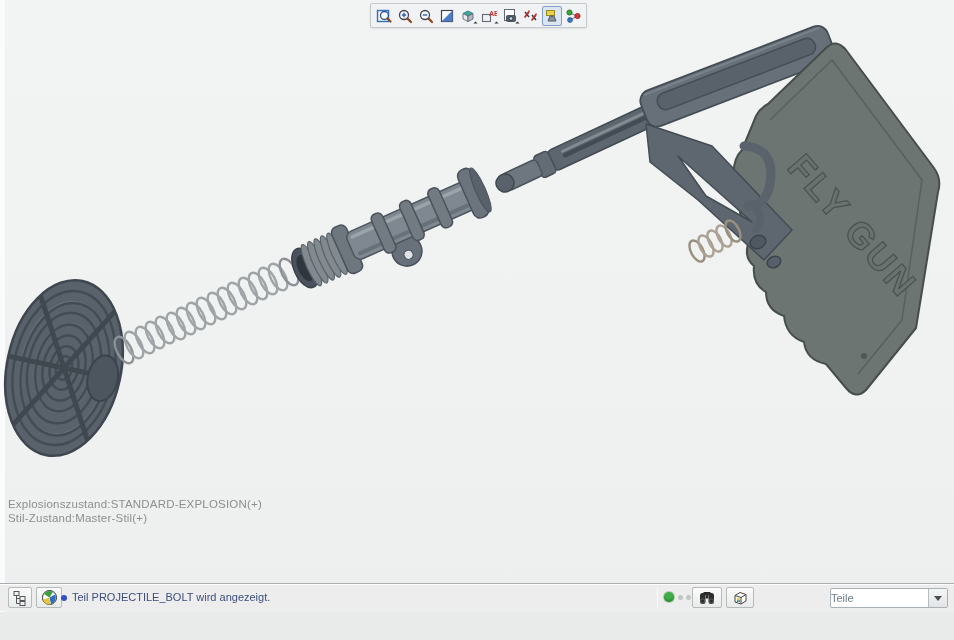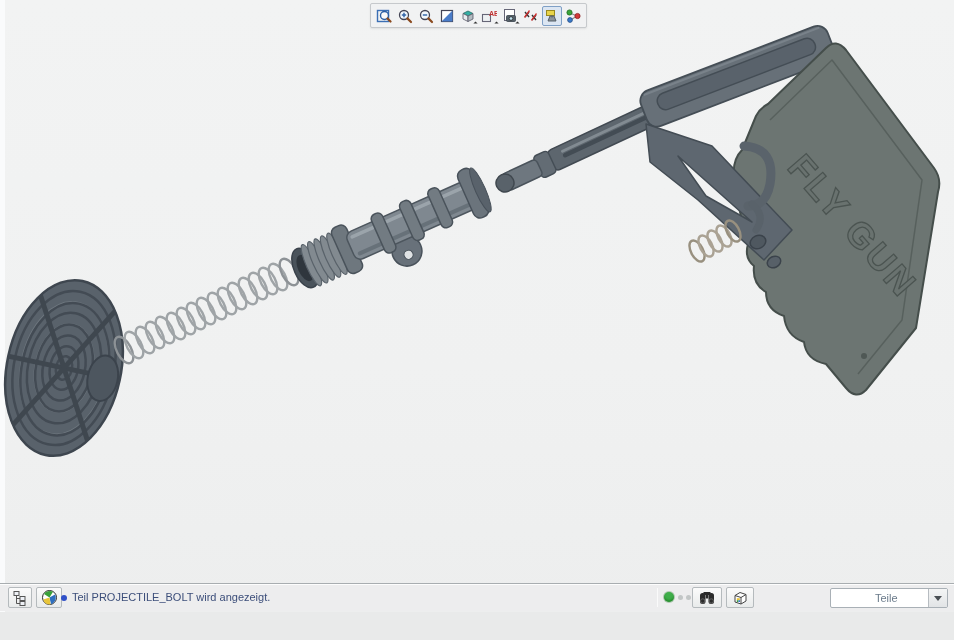--- a/index.html
+++ b/index.html
@@ -44,21 +44,21 @@
   #sb-sep{position:absolute;left:657px;top:4px;width:1px;height:19px;background:#c3c7c9;border-right:1px solid #fafafa;}
   .dot{position:absolute;border-radius:50%;}
   #dot-green{left:664px;top:8px;width:10px;height:10px;background:var(--status-green);
     box-shadow:inset 0 -2px 2px rgba(0,90,0,.35), 0 0 0 1px rgba(60,130,60,.35);}
   #dot-g1{left:678px;top:11px;width:5px;height:5px;background:#c2c6c6;}
   #dot-g2{left:686px;top:11px;width:5px;height:5px;background:#c2c6c6;}
   #find-btn{left:692px;width:30px;}
   #cube-btn{left:726px;width:28px;}
   #parts-dd{position:absolute;left:830px;top:4px;width:118px;height:20px;background:#fff;
     border:1px solid #a9b0b6;border-radius:2px;display:flex;align-items:center;cursor:pointer;}
-  #parts-dd .val{flex:1;font-size:11px;color:#6b7b8b;margin-left:44px;}
+  #parts-dd .val{flex:1;font-size:11px;color:#6b7b8b;}
   #parts-dd .arrow-box{width:19px;height:18px;border-left:1px solid #b7bcc1;
     background:linear-gradient(180deg,#f4f5f5,#e2e4e6);display:flex;align-items:center;justify-content:center;}
   #parts-dd .arrow{width:0;height:0;border-left:4px solid transparent;border-right:4px solid transparent;
     border-top:5px solid #4a4f54;}
 </style>
 </head>
 <body>
 
 <div id="app">
 
@@ -173,20 +173,22 @@
       <g fill="none" stroke="#aaa294" stroke-width="2.4">
         <ellipse cx="697" cy="251" rx="6" ry="11.5" transform="rotate(-28 697 251)" stroke="#98907f"></ellipse>
         <ellipse cx="706" cy="246" rx="6" ry="11.5" transform="rotate(-28 706 246)"></ellipse>
         <ellipse cx="715" cy="241" rx="6" ry="11.5" transform="rotate(-28 715 241)"></ellipse>
         <ellipse cx="724" cy="236" rx="6" ry="11.5" transform="rotate(-28 724 236)"></ellipse>
         <ellipse cx="733" cy="231" rx="6" ry="11.5" transform="rotate(-28 733 231)" stroke="#98907f"></ellipse>
       </g>
     </svg>
 
     <div id="state-lines">
+      <div>Explosionszustand:STANDARD-EXPLOSION(+)</div>
+      <div>Stil-Zustand:Master-Stil(+)</div>
     </div>
 
     <div id="toolbar">
       <div class="tbtn">
         <svg width="16" height="16">
           <rect x="1.5" y="2.5" width="11" height="11" fill="none" stroke="#3b6fb5" stroke-width="1.4"></rect>
           <circle cx="8.5" cy="7.5" r="4" fill="rgba(255,255,255,.6)" stroke="#2b5fa5" stroke-width="1.4"></circle>
           <line x1="11.5" y1="10.5" x2="14.5" y2="13.5" stroke="#8a4a1f" stroke-width="2.2" stroke-linecap="round"></line>
         </svg>
       </div>

